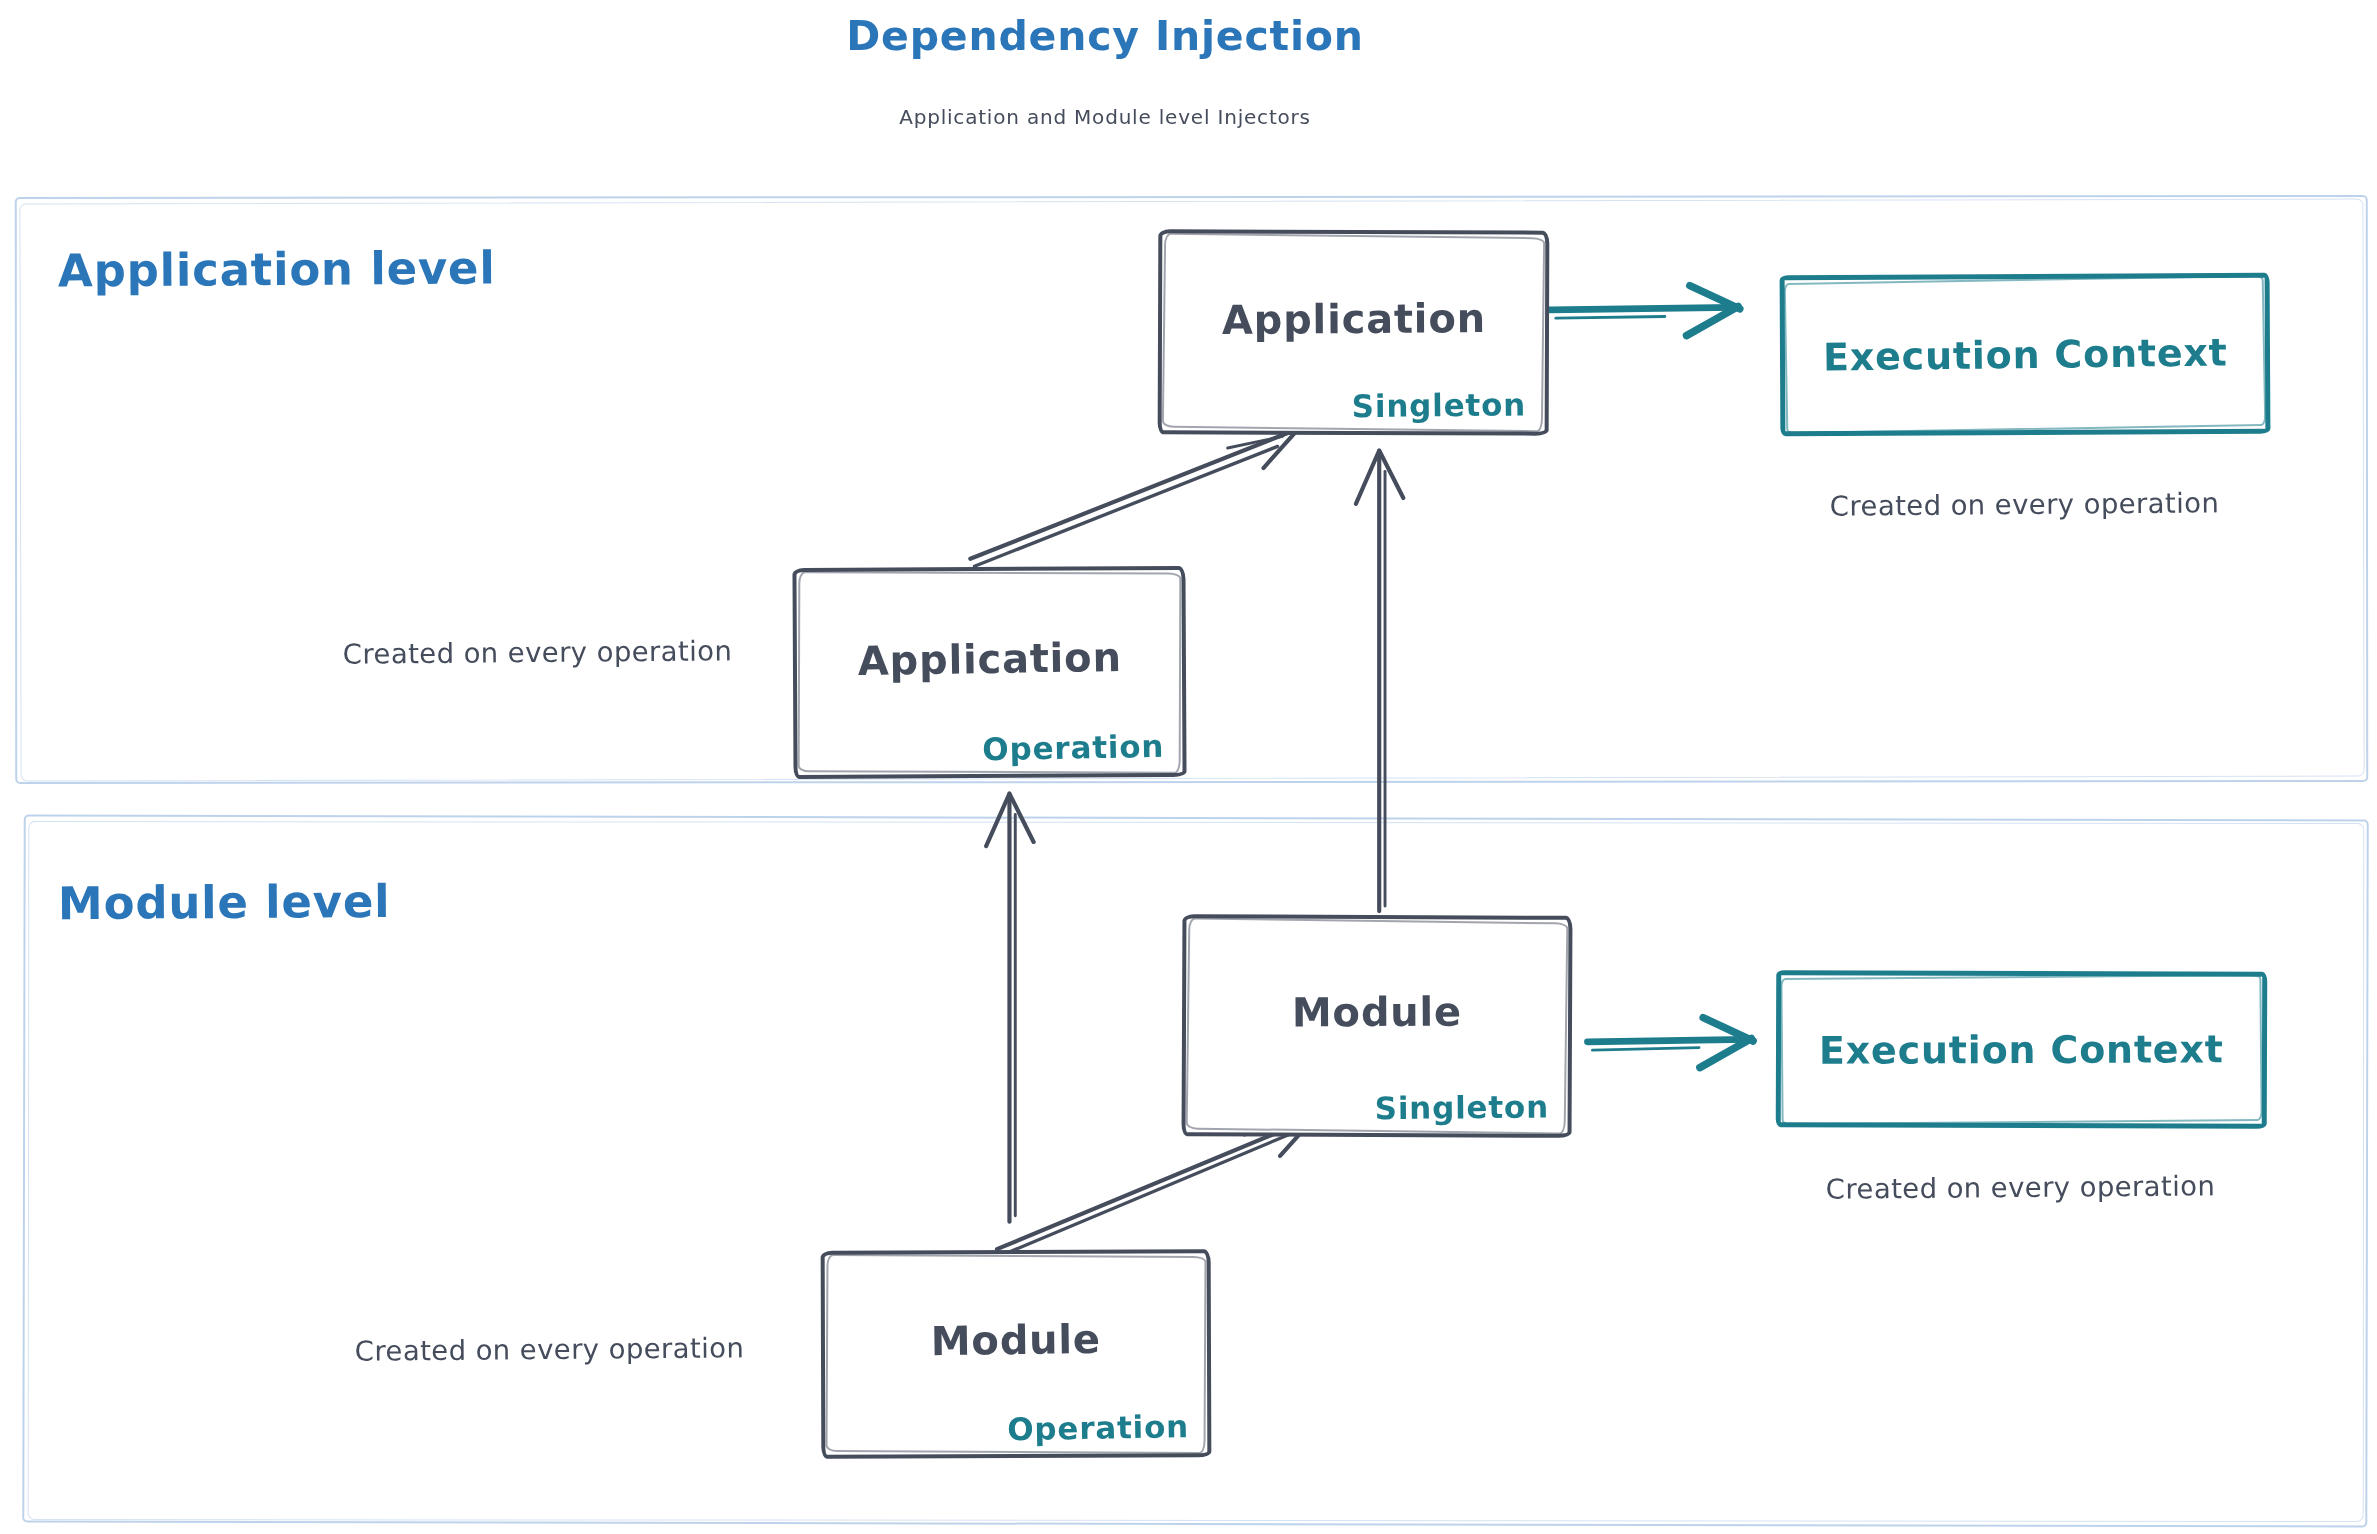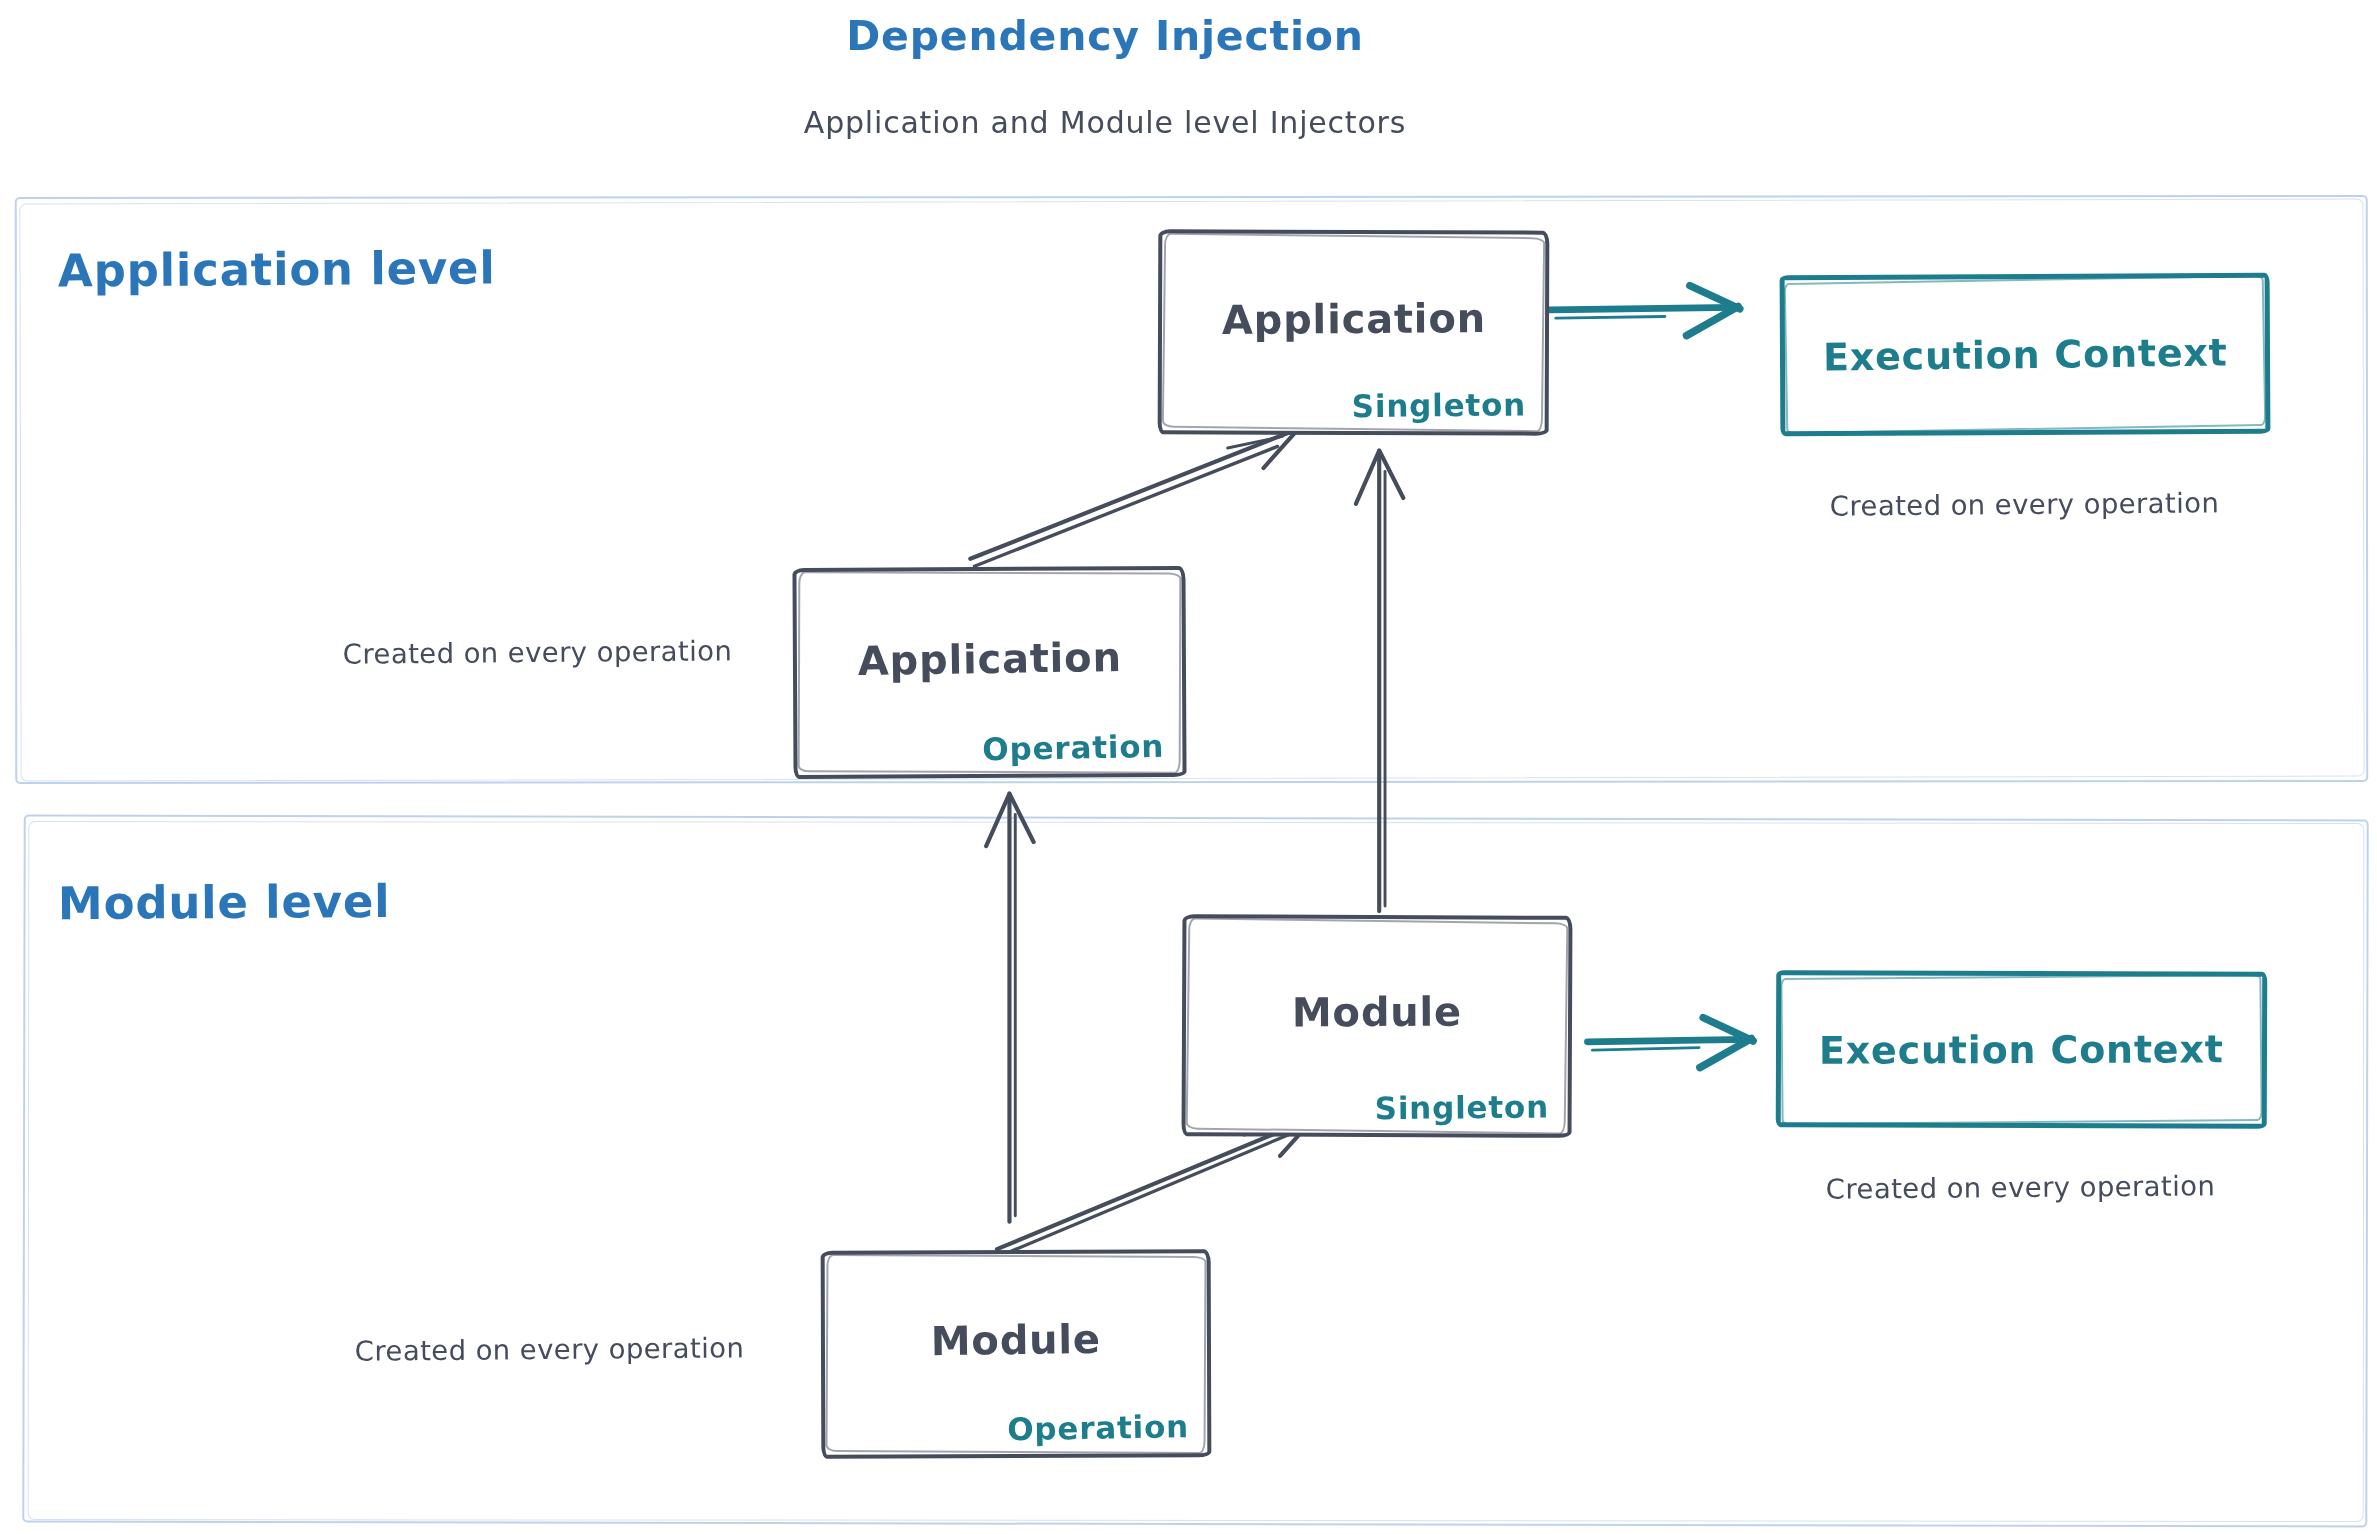--- a/index.html
+++ b/index.html
@@ -11,21 +11,21 @@
     overflow:hidden;
   }
   
   .page-title{
     position:absolute;left:772px;top:11.7px;width:666px;
     text-align:center;font-size:41px;font-weight:bold;
     color:var(--accent-blue,#2b76b9);letter-spacing:0.8px;white-space:nowrap;
   }
   .page-subtitle{
     position:absolute;left:772px;top:105px;width:666px;
-    text-align:center;font-size:30px;font-weight:normal;
+    text-align:center;font-size:20px;font-weight:normal;
     color:var(--ink-dark,#454c5c);letter-spacing:0.8px;white-space:nowrap;
   }
   
   .level-container{
     position:absolute;
     border:2.5px solid var(--container-border,#bed3eb);
     border-radius:5px;
     background:transparent;
   }
   .level-container::before{

